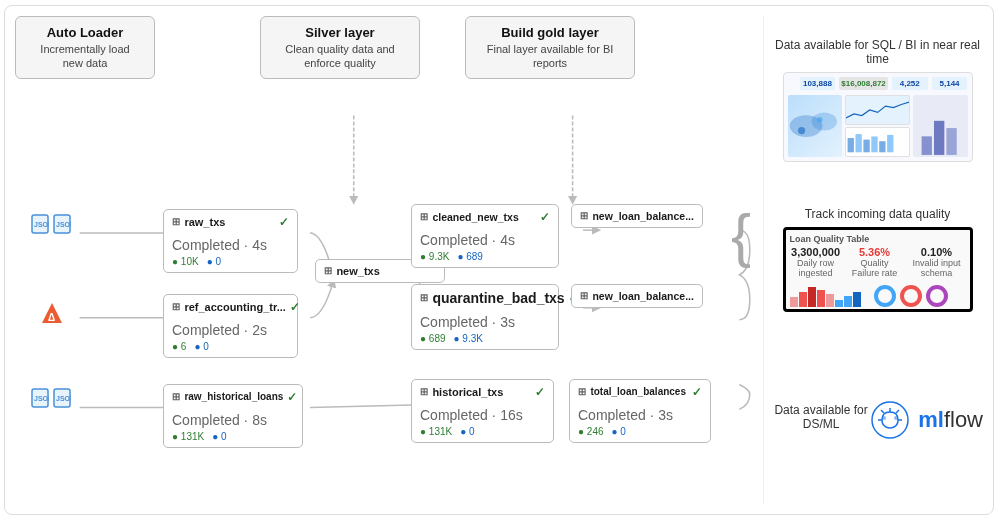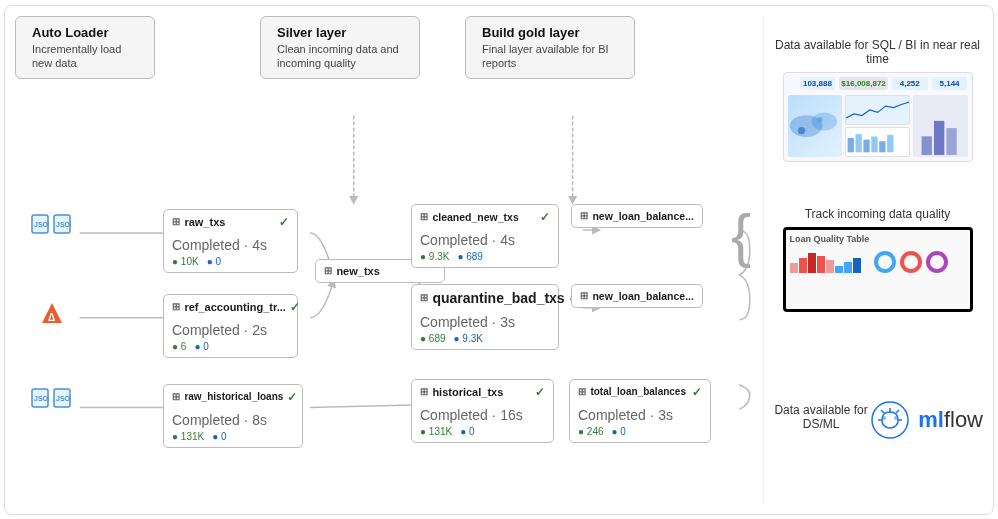--- a/index.html
+++ b/index.html
@@ -28,20 +28,21 @@
     .pipeline-area {
       flex: 1;
       position: relative;
       min-width: 0;
     }
     .header-box {
       border: 1.5px solid #bbb;
       border-radius: 6px;
       background: #f5f5f5;
       padding: 8px 16px;
+      text-align: center;
     }
     .header-box .title {
       font-weight: 700;
       font-size: 13px;
       color: #111;
     }
     .header-box .subtitle {
       font-size: 11px;
       color: #444;
       margin-top: 2px;
@@ -258,21 +259,21 @@
       <path d="M695,370 Q705,375 705,380 Q705,390 695,395" stroke="#bbb" stroke-width="1.5" fill="none"></path>
     </svg>
 
     <div class="header-box hb-1">
       <div class="title">Auto Loader</div>
       <div class="subtitle">Incrementally load new data</div>
     </div>
 
     <div class="header-box hb-2">
       <div class="title">Silver layer</div>
-      <div class="subtitle">Clean incoming data and incoming quality</div>
+      <div class="subtitle">Clean quality data and enforce quality</div>
     </div>
 
     <div class="header-box hb-3">
       <div class="title">Build gold layer</div>
       <div class="subtitle">Final layer available for BI reports</div>
     </div>
 
     <div style="position:absolute;left:16px;top:198px;font-size:18px;color:#555;">
       <svg width="18" height="20" viewBox="0 0 18 20">
           <rect x="1" y="1" width="16" height="18" rx="2" fill="#e8f4fc" stroke="#4a90d9" stroke-width="1.5"></rect>
@@ -464,20 +465,34 @@
             </svg>
           </div>
         </div>
       </div>
     </div>
 
     <div class="right-section">
       <div class="right-section-title">Track incoming data quality</div>
       <div class="quality-preview">
         <div class="quality-title">Loan Quality Table</div>
+        <div class="quality-metrics">
+          <div class="q-metric">
+            <div class="val">3,300,000</div>
+            <div class="lbl">Daily row ingested</div>
+          </div>
+          <div class="q-metric">
+            <div class="val" style="color:#e53935;">5.36%</div>
+            <div class="lbl">Quality Failure rate</div>
+          </div>
+          <div class="q-metric">
+            <div class="val">0.10%</div>
+            <div class="lbl">Invalid input schema</div>
+          </div>
+        </div>
         <div style="display:flex;gap:4px;margin-top:4px;align-items:flex-end;height:25px;">
           <svg width="80" height="25" viewBox="0 0 80 25">
             <rect x="0" y="15" width="8" height="10" fill="#ef9a9a"></rect>
             <rect x="9" y="10" width="8" height="15" fill="#ef5350"></rect>
             <rect x="18" y="5" width="8" height="20" fill="#c62828"></rect>
             <rect x="27" y="8" width="8" height="17" fill="#ef5350"></rect>
             <rect x="36" y="12" width="8" height="13" fill="#ef9a9a"></rect>
             <rect x="45" y="18" width="8" height="7" fill="#42a5f5"></rect>
             <rect x="54" y="14" width="8" height="11" fill="#42a5f5"></rect>
             <rect x="63" y="10" width="8" height="15" fill="#1565c0"></rect>

